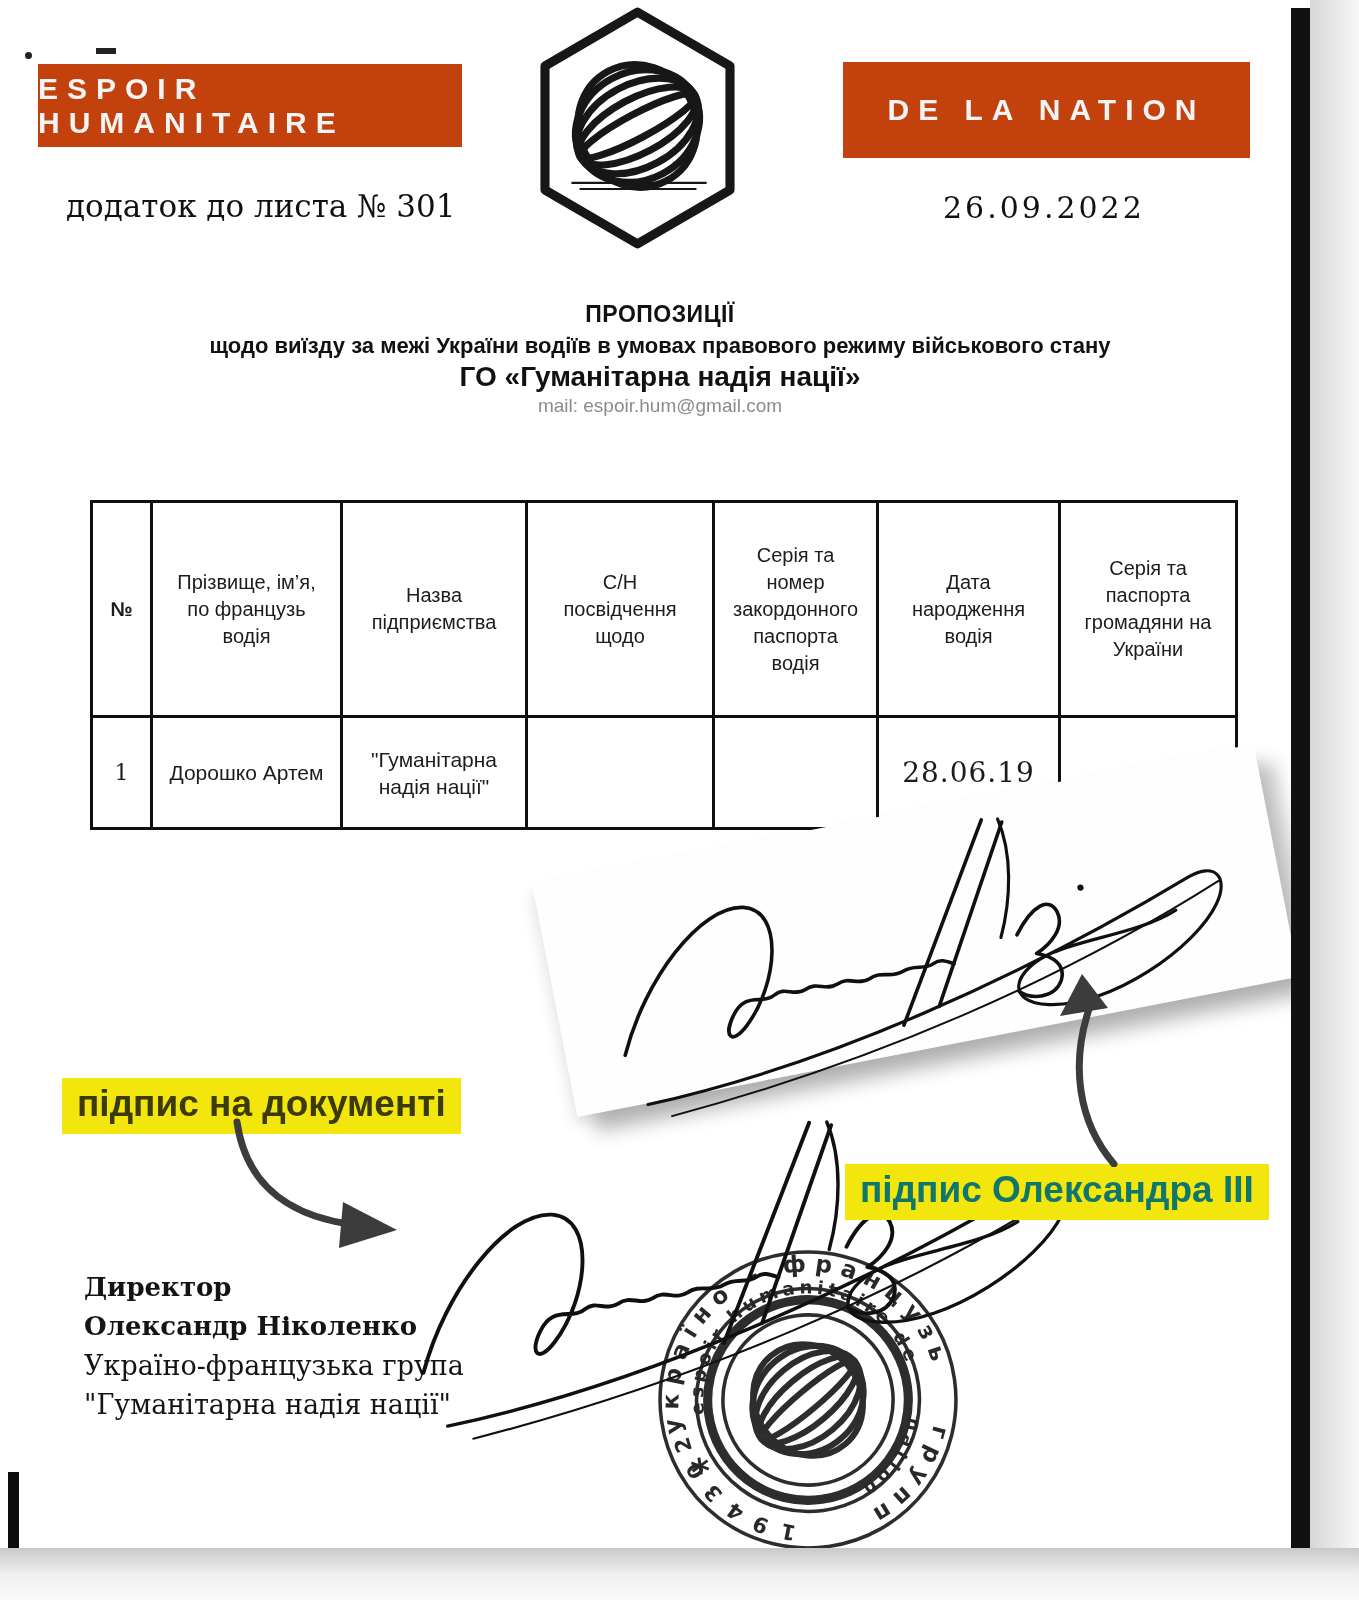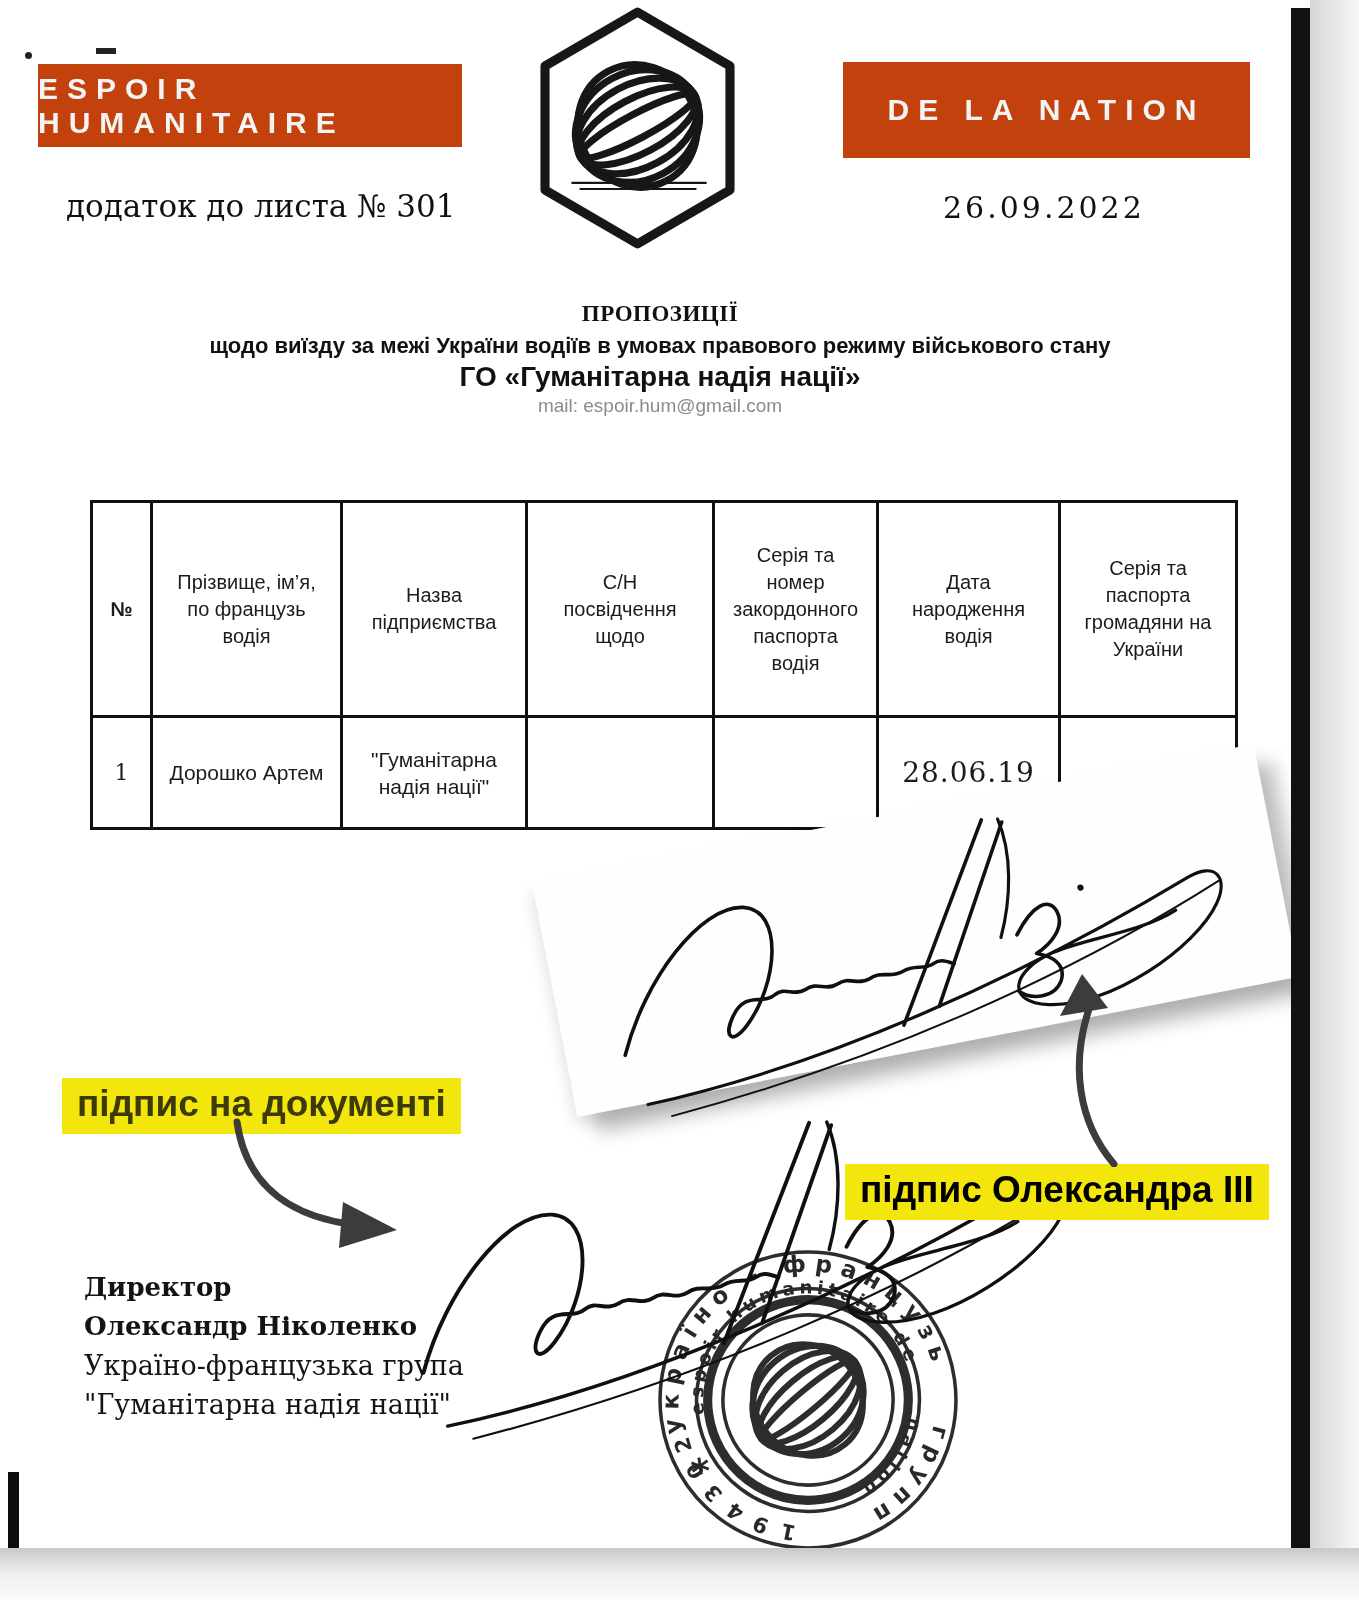--- a/index.html
+++ b/index.html
@@ -7,21 +7,21 @@
           font-family:"Liberation Sans",sans-serif;color:#111;}
   .abs{position:absolute;}
 
   
   .banner{background:#c2410c;color:#f4f4f4;font-weight:700;font-size:30px;letter-spacing:9px;
           display:flex;align-items:center;justify-content:center;z-index:1;}
   .serif{font-family:"DejaVu Serif",serif;}
 
   
   .intro{text-align:center;z-index:1;}
-  .intro .t1{font-size:23px;font-weight:700;line-height:32px;letter-spacing:.5px;font-family:Liberation Serif, serif;}
+  .intro .t1{font-size:23px;font-weight:700;line-height:32px;letter-spacing:.5px;}
   .intro .t2{font-size:22px;font-weight:700;line-height:31px;}
   .intro .t3{font-size:28px;font-weight:700;line-height:31px;}
   .intro .t4{font-size:19px;font-weight:400;line-height:27px;color:#8b8b8b;}
 
   
   .doc-table{display:grid;grid-template-columns:60px 190px 185px 187px 164px 182px 177px;
              grid-template-rows:215px 112px;border-left:3px solid #101010;border-top:3px solid #101010;
              z-index:1;background:transparent;}
   .cell{border-right:3px solid #101010;border-bottom:3px solid #101010;display:flex;align-items:center;
         justify-content:center;text-align:center;font-size:20px;line-height:27px;padding:6px 16px;
@@ -158,21 +158,21 @@
     <use href="#sig-flourish"></use>
   </svg>
 
   <div class="abs slip" style="left:548px;top:812px;width:735px;height:237px;">
     <svg class="abs" style="left:42px;top:4px;transform:rotate(1.5deg);" width="650" height="271" viewBox="0 0 720 300">
       <use href="#sig-flourish"></use>
     </svg>
   </div>
 
   <div class="abs callout" id="label-left" style="left: 62px; top: 1058px; background: rgb(242, 230, 13); color: rgb(59, 58, 8); margin-top: 20px;">підпис на документі</div>
-  <div class="abs callout" id="label-right" style="left: 845px; top: 1164px; background: rgb(242, 230, 13); color: #000000;">підпис Олександра ІІІ</div>
+  <div class="abs callout" id="label-right" style="left: 845px; top: 1164px; background: rgb(242, 230, 13); color: #0f766e;">підпис Олександра ІІІ</div>
 
   <svg class="abs arrow" style="left:225px;top:1118px;z-index:5;" width="185" height="135" viewBox="0 0 185 135">
     <path d="M12,4 C20,60 56,96 124,106" stroke-width="7" stroke="#3c3c3c"></path>
     <polygon points="118,84 172,112 114,130" fill="#3c3c3c"></polygon>
   </svg>
   <svg class="abs arrow" style="left:1030px;top:972px;z-index:5;" width="115" height="195" viewBox="0 0 115 195">
     <path d="M84,192 C48,150 40,92 60,34" stroke-width="7" stroke="#3c3c3c"></path>
     <polygon points="30,44 52,2 78,36" fill="#3c3c3c"></polygon>
   </svg>
 

